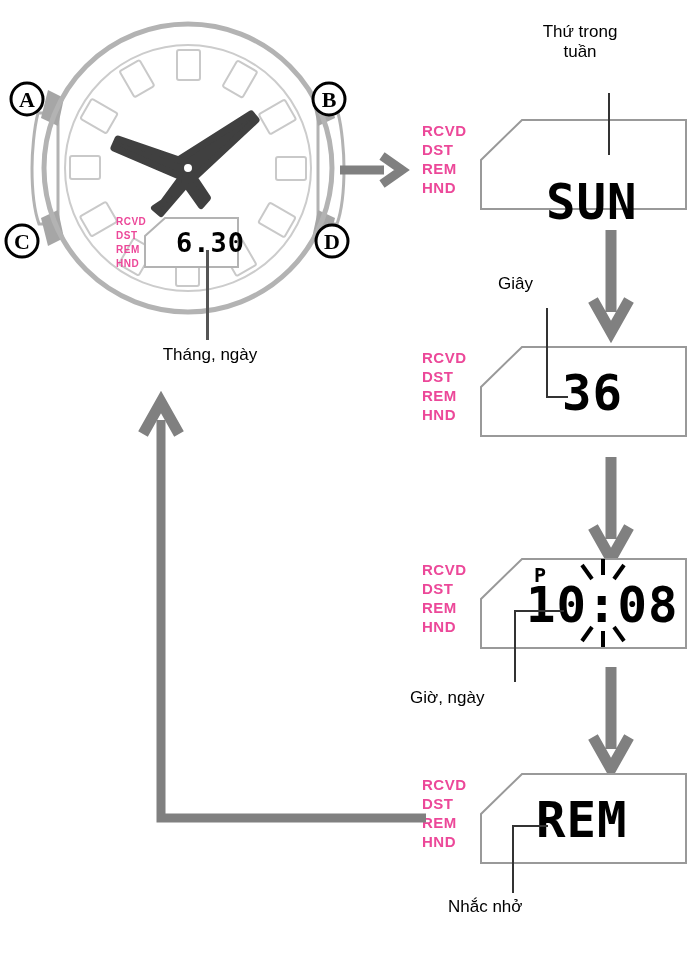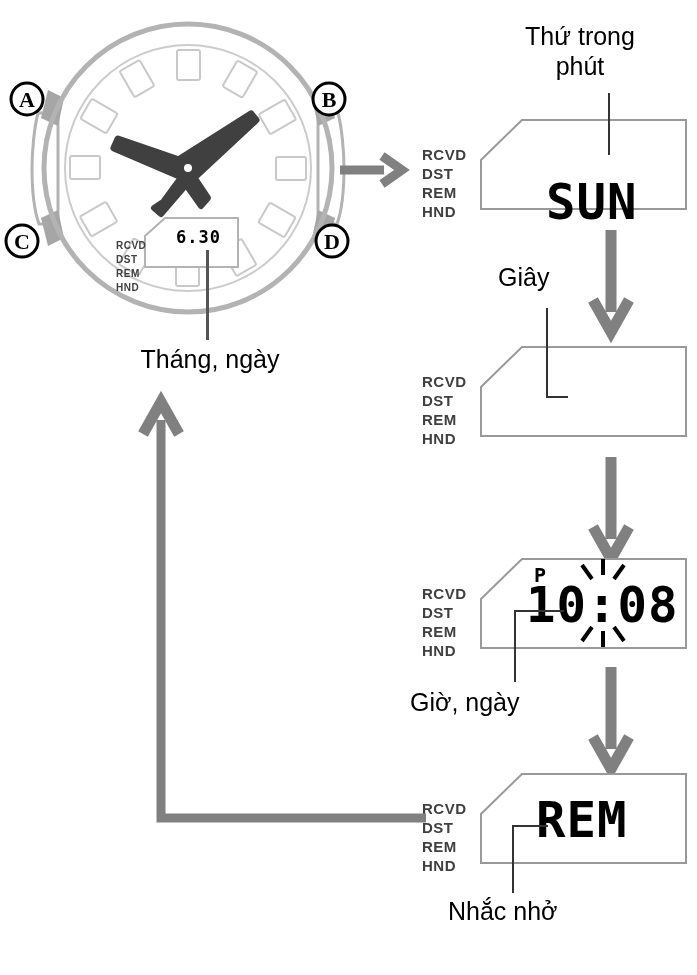--- a/index.html
+++ b/index.html
@@ -19,36 +19,35 @@
     left: 0; top: 0;
     width: 697px;
     height: 975px;
   }
   .abs { position: absolute; }
 
   
   .callout {
     position: absolute;
     font-family: "Liberation Sans", sans-serif;
-    font-size: 25px;
+    font-size: 17px;
     color: #000000;
     white-space: nowrap;
     line-height: 1.18;
     letter-spacing: 0px;
   }
   .callout.center { text-align: center; }
 
   
   .indicators {
     position: absolute;
     font-family: "Liberation Sans", sans-serif;
     font-weight: bold;
-    color: #404040;
+    color: #ec4899;
     line-height: 1.0;
-    margin-top: 24px;
   }
   .indicators div { margin-bottom: 4px; letter-spacing: 0.5px; }
 
   
   .lcd-text {
     position: absolute;
     font-family: "DejaVu Sans Mono", monospace;
     font-weight: bold;
     color: #000000;
     letter-spacing: 1px;
@@ -130,21 +129,21 @@
       <path d="M 137 249 L 137 218 L 157 200 L 230 200 L 230 249 Z" fill="#ffffff" stroke="#b3b3b3" stroke-width="2"></path>
     </svg>
 
     <div class="indicators" style="left:108px; top:199px; font-size:10px;">
       <div>RCVD</div>
       <div>DST</div>
       <div>REM</div>
       <div>HND</div>
     </div>
 
-    <div class="lcd-text" style="left:168px; top:209px; font-size:17px;">6.30</div>
+    <div class="lcd-text" style="left:168px; top:209px; font-size:27px;">6.30</div>
   </div>
 
   <div class="abs" style="left:8px; top:80px; width:38px; height:38px;">
     <svg width="38" height="38" viewBox="0 0 38 38">
       <circle cx="19" cy="19" r="16" fill="#ffffff" stroke="#000000" stroke-width="3"></circle>
       <text x="19" y="27" text-anchor="middle" font-family="Liberation Serif, serif" font-size="22" font-weight="bold" fill="#000000">A</text>
     </svg>
   </div>
   <div class="abs" style="left:310px; top:80px; width:38px; height:38px;">
     <svg width="38" height="38" viewBox="0 0 38 38">
@@ -182,43 +181,44 @@
       <div>HND</div>
     </div>
     <svg class="abs" style="left:58px; top:0px;" width="207" height="92" viewBox="0 0 207 92">
       <path d="M 1 91 L 1 42 L 42 2 L 206 2 L 206 91 Z" fill="#ffffff" stroke="#999999" stroke-width="2"></path>
     </svg>
     <div class="lcd-text" style="left:124px; top:20px; font-size:49px;margin-top:36px;">SUN</div>
   </div>
 
   <div class="callout center" style="left:465px; top:22px; width:230px;">
     <span>Thứ trong</span><br>
-    <span>phút</span>
+    <span>tuần</span>
   </div>
   <div class="abs" style="left:608px; top:93px; width:2px; height:62px; background:#333333;"></div>
 
   <div class="abs" style="left:588px; top:228px; width:46px; height:112px;">
     <svg width="46" height="112" viewBox="0 0 46 112">
       <path d="M 23 2 L 23 84 M 5 72 L 23 104 L 41 72" fill="none" stroke="#808080" stroke-width="11" stroke-linecap="butt" stroke-linejoin="miter"></path>
     </svg>
   </div>
 
   <div class="abs" style="left:422px; top:345px; width:265px; height:92px;">
     <div class="indicators" style="left:0px; top:5px; font-size:15px;">
       <div>RCVD</div>
       <div>DST</div>
       <div>REM</div>
       <div>HND</div>
     </div>
     <svg class="abs" style="left:58px; top:0px;" width="207" height="92" viewBox="0 0 207 92">
       <path d="M 1 91 L 1 42 L 42 2 L 206 2 L 206 91 Z" fill="#ffffff" stroke="#999999" stroke-width="2"></path>
     </svg>
-  </div>
-
-  <div class="callout" style="left:498px; top:263px;">Giây</div>
+    <div class="lcd-text" style="left:140px; top:20px; font-size:49px;">36</div>
+  </div>
+
+  <div class="callout" style="left:498px; top:274px;">Giây</div>
   <div class="abs" style="left:546px; top:308px; width:2px; height:90px; background:#333333;"></div>
   <div class="abs" style="left:546px; top:396px; width:22px; height:2px; background:#333333;"></div>
 
   <div class="abs" style="left:588px; top:455px; width:46px; height:112px;">
     <svg width="46" height="112" viewBox="0 0 46 112">
       <path d="M 23 2 L 23 84 M 5 72 L 23 104 L 41 72" fill="none" stroke="#808080" stroke-width="11" stroke-linecap="butt" stroke-linejoin="miter"></path>
     </svg>
   </div>
 
   <div class="abs" style="left:422px; top:557px; width:265px; height:92px;">

